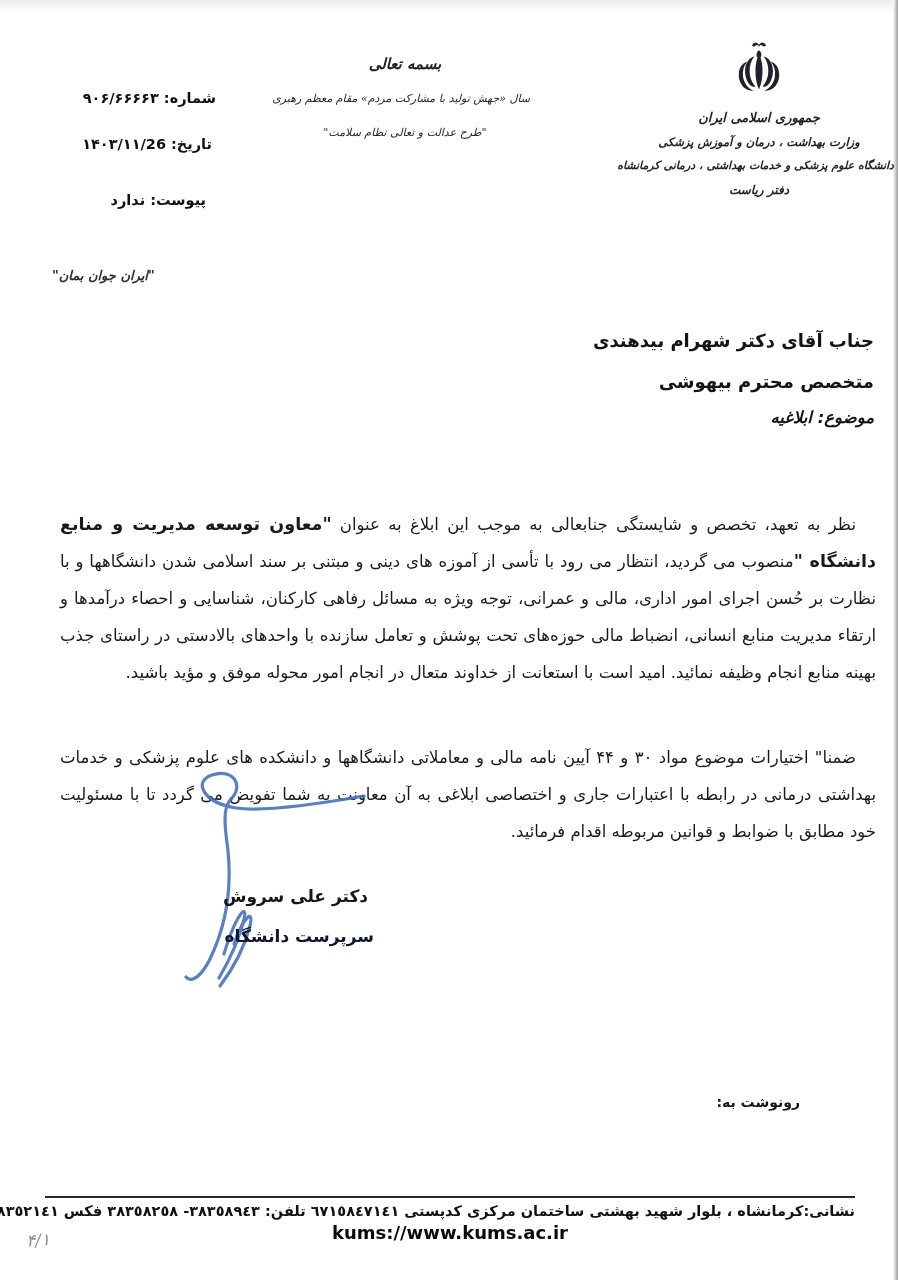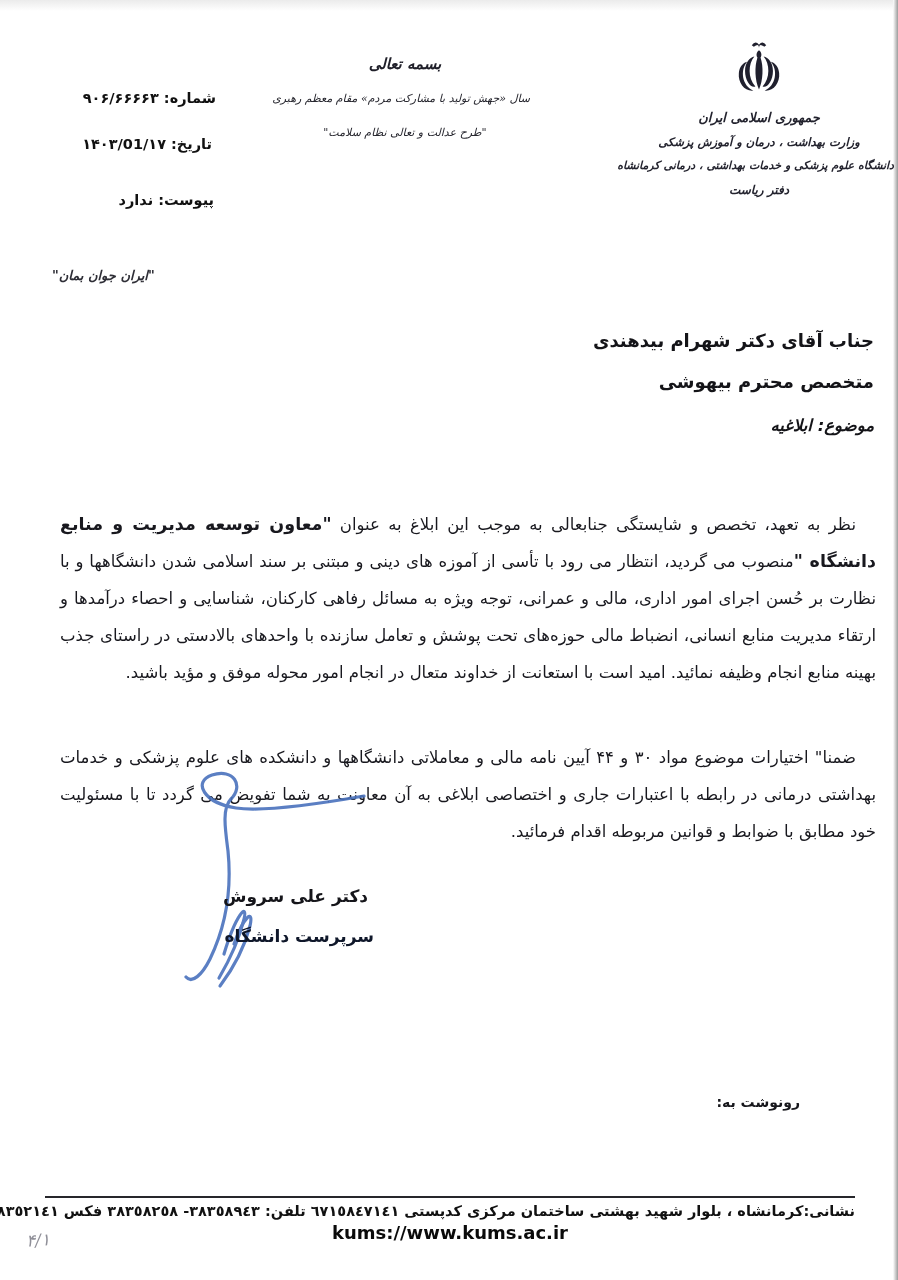--- a/index.html
+++ b/index.html
@@ -32,30 +32,30 @@
   .bismillah { font-family:"DejaVu Serif", serif; font-style:italic; font-weight:bold;
     font-size:15px; color:#20202a; margin-bottom:16px; }
   .slogan { font-family:"DejaVu Serif", serif; font-style:italic; font-size:11px;
     color:#26262e; line-height:20px; margin-bottom:14px; white-space:nowrap; }
 
   
   .meta { position:absolute; top:90px; left:38px; width:178px; direction:rtl; text-align:right; }
   .meta-row { font-weight:bold; font-size:14.5px; color:#111; white-space:nowrap;text-align:center; }
   .meta-number { position:absolute; top:0; right:0; }
   .meta-date { position:absolute; top:46px; right:4px; }
-  .meta-attach { position:absolute; top:102px; right:2px; }
+  .meta-attach { position:absolute; top:102px; right:10px; }
 
   
   .stamp { position:absolute; top:268px; left:52px; font-family:"DejaVu Serif", serif;
     font-style:italic; font-weight:bold; font-size:13px; color:#2e2e36; }
 
   
   .recipient { position:absolute; top:330px; right:24px; direction:rtl; text-align:right; }
   .rcp-name { font-weight:bold; font-size:18px; margin-bottom:20px; color:#141418; }
-  .rcp-title { font-weight:bold; font-size:18px; margin-bottom:24px; color:#141418; }
+  .rcp-title { font-weight:bold; font-size:18px; margin-bottom:16px; color:#141418; }
   .rcp-subject { font-weight:bold; font-style:italic; font-size:16.5px; margin-bottom:12px; color:#141418; }
   .rcp-salutation { font-size:15.5px; color:#1c1c22; }
 
   
   .letter-body { position:absolute; top:458px; left:60px; right:22px;
     direction:rtl; text-align:justify; font-size:16.5px; line-height:37px; color:#18181e; }
   .letter-body p { text-indent:20px;margin-top:48px; }
   .bold-inline { font-weight:bold; font-size:17.5px; }
 
   
@@ -111,21 +111,21 @@
   </div>
 
   <div class="lh-center">
     <div class="bismillah rtl">بسمه تعالی</div>
     <div class="slogan rtl">سال «جهش تولید با مشارکت مردم»   مقام معظم رهبری</div>
     <div class="slogan rtl">"طرح عدالت و تعالی نظام سلامت"</div>
   </div>
 
   <div class="meta">
     <div class="meta-row meta-number">شماره: ۹۰۶/۶۶۶۶۳</div>
-    <div class="meta-row meta-date">تاریخ: ۱۴۰۳/01/۱۷</div>
+    <div class="meta-row meta-date">تاریخ: ۱۴۰۳/۱۱/26</div>
     <div class="meta-row meta-attach">پیوست: ندارد</div>
   </div>
 
   <div class="stamp rtl">"ایران جوان بمان"</div>
 
   <div class="recipient">
     <div class="rcp-name">جناب آقای دکتر شهرام بیدهندی</div>
     <div class="rcp-title">متخصص محترم بیهوشی</div>
     <div class="rcp-subject">موضوع: ابلاغیه</div>
   </div>

